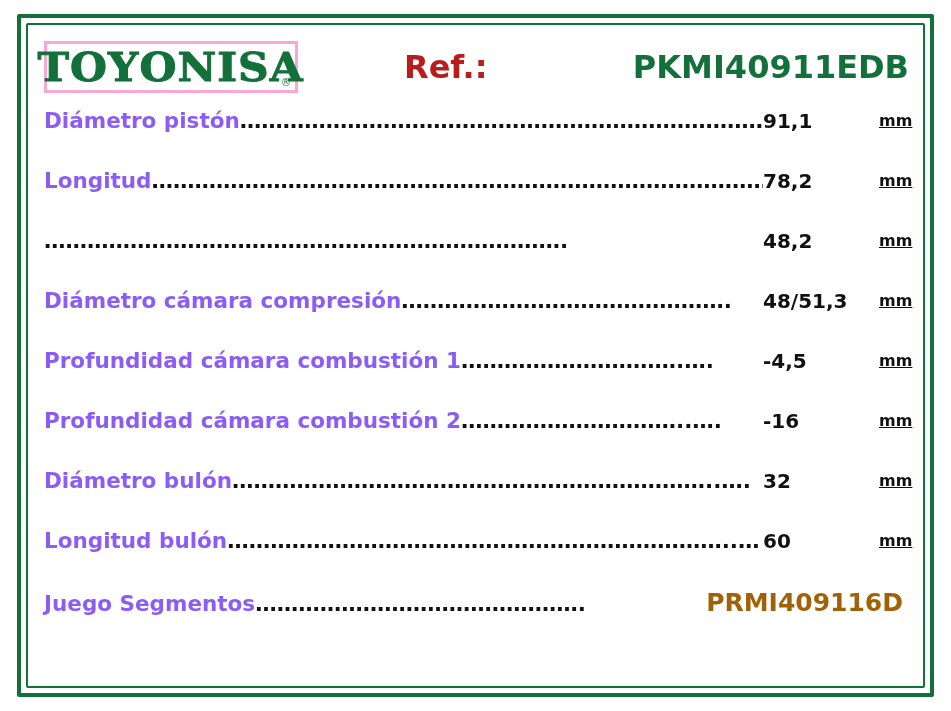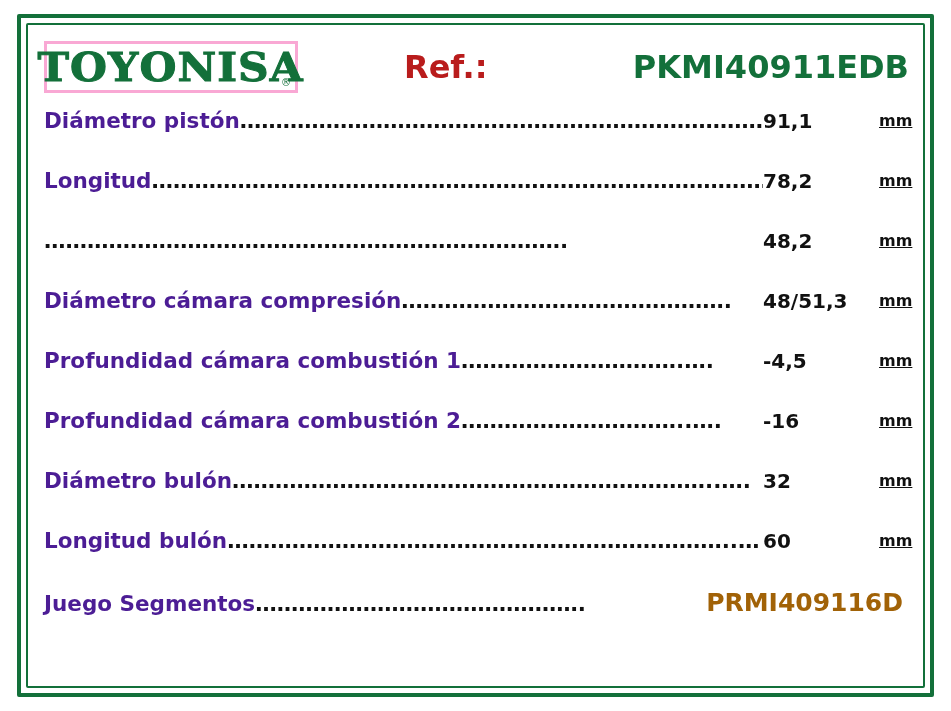--- a/index.html
+++ b/index.html
@@ -106,21 +106,21 @@
     flex-direction: column;
   }
   .row {
     display: flex;
     align-items: baseline;
     height: 60px;
   }
   .row-label {
     font-weight: bold;
     font-size: 21.5px;
-    color: #4c1d95;
+    color: #8b5cf6;
     white-space: nowrap;
     flex: 0 0 auto;
   }
   .row-dots {
     flex: 1 1 auto;
     overflow: hidden;
     white-space: nowrap;
     font-weight: bold;
     font-size: 21.5px;
     color: #111111;

